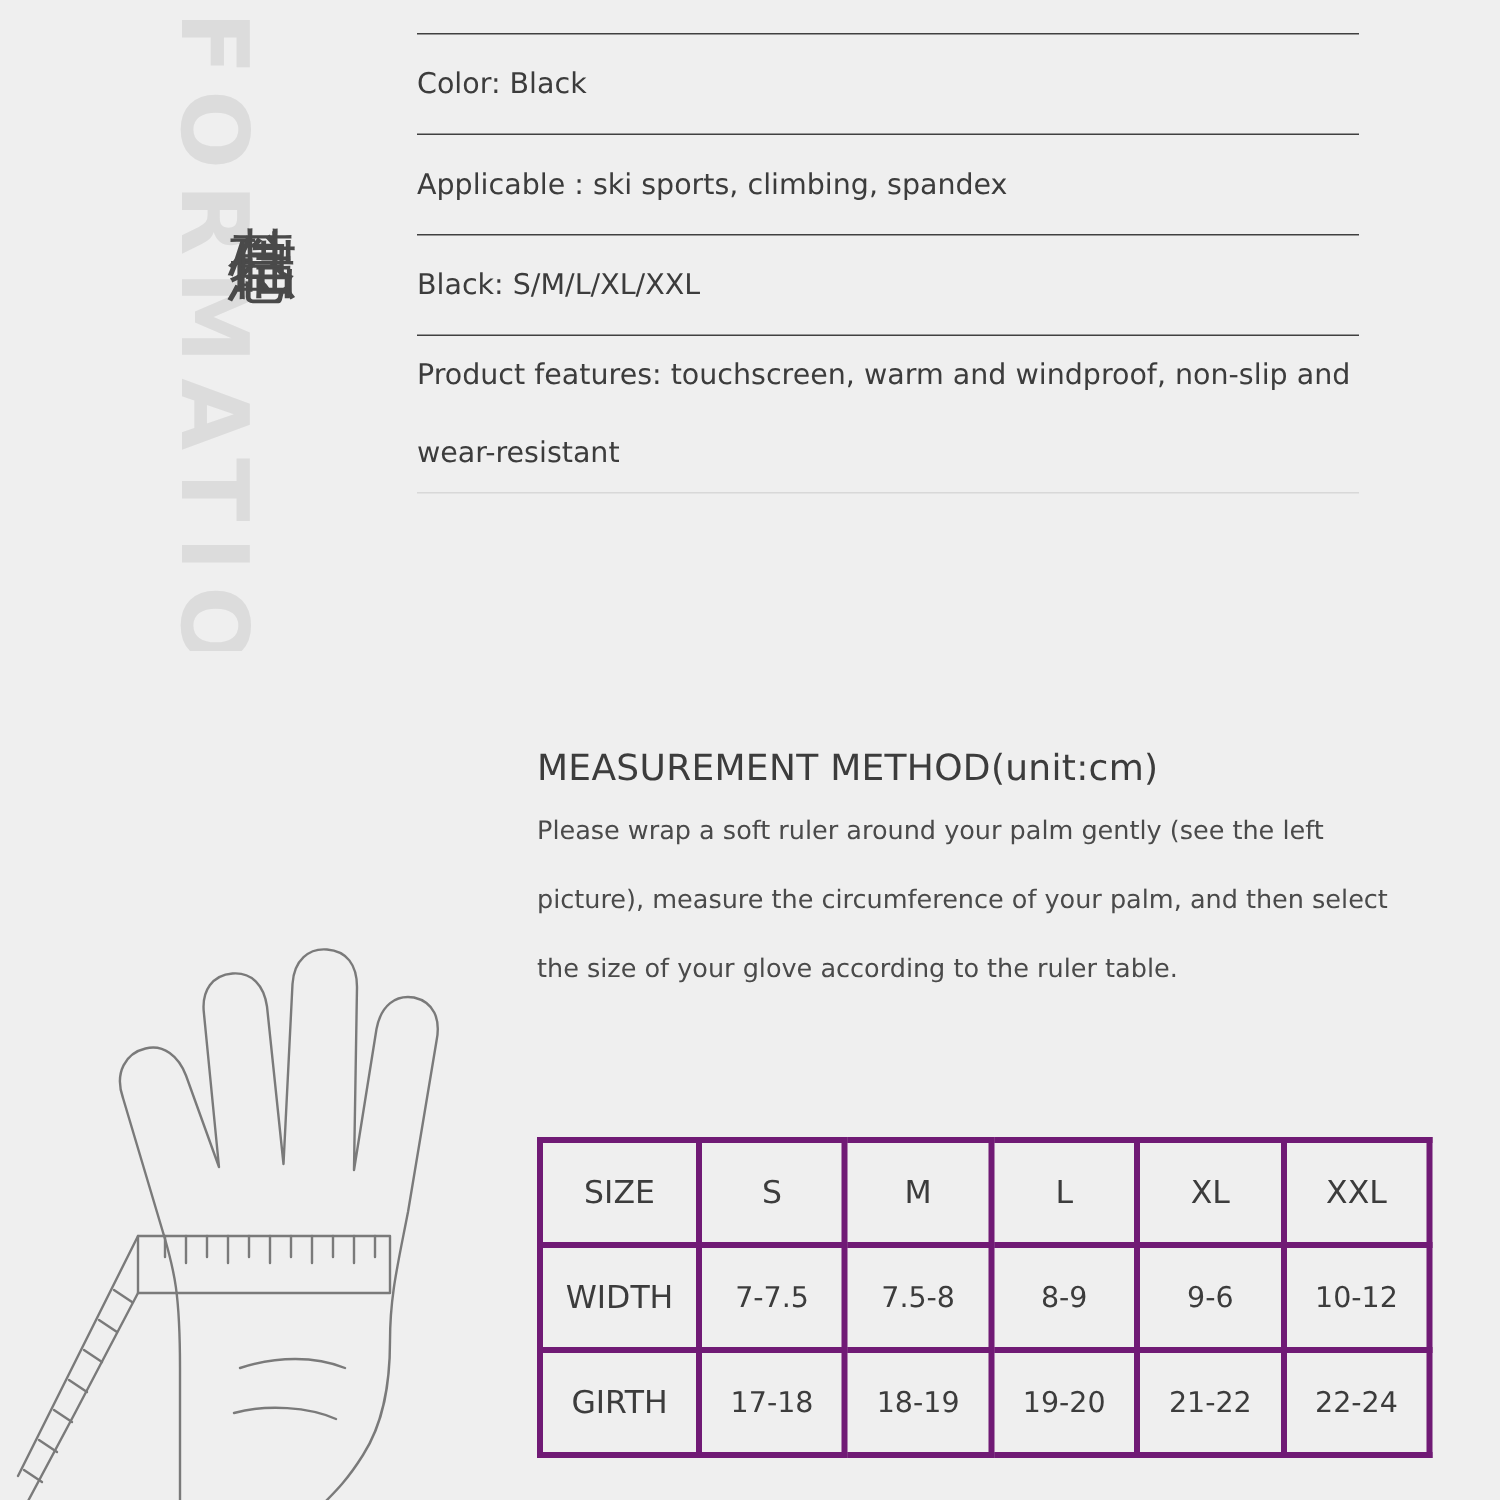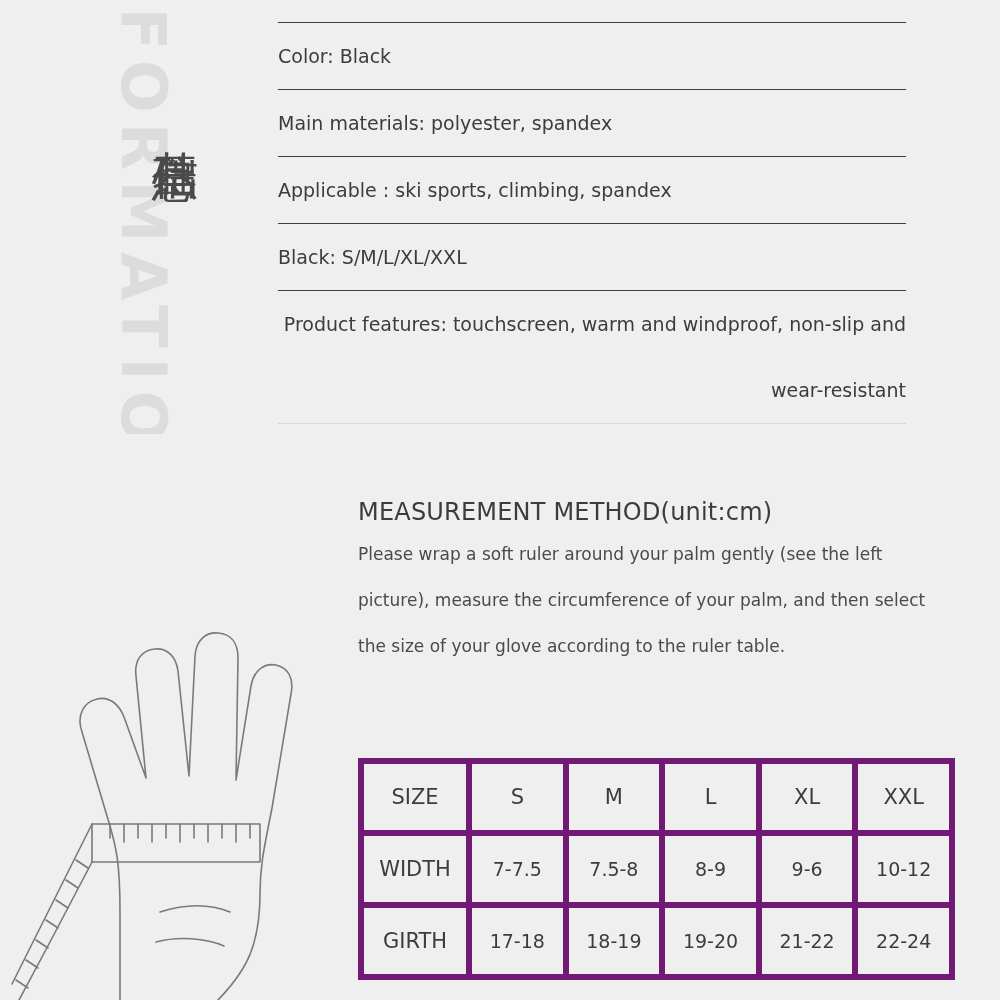--- a/index.html
+++ b/index.html
@@ -71,23 +71,22 @@
     border-top: 1px solid #404040;
     font-size: 19px;
     color: #3c3c3c;
     height: 66px;
     line-height: 66px;
     white-space: nowrap;
     font-family: "DejaVu Sans", sans-serif;
   }
   .info-row.wrap {
     height: auto;
-    line-height: 66px;
+    line-height: 52px;
     white-space: normal;
-    text-align: right;
   }
   .info-row.last {
     border-bottom: 1px solid #d8d8d8;
   }
 
   
   .measure {
     position: absolute;
     left: 358px;
     top: 498px;
@@ -108,21 +107,21 @@
   
   .size-table {
     position: absolute;
     left: 358px;
     top: 758px;
     width: 597px;
     border-collapse: collapse;
     table-layout: fixed;
   }
   .size-table td {
-    border: 6px solid #701a75;
+    border: 4px solid #701a75;
     text-align: center;
     height: 64px;
     color: #3c3c3c;
     font-size: 19px;
   }
   .size-table td.head-col {
     font-size: 21px;
     width: 100px;
   }
   .size-table tr.head-row td {
@@ -144,21 +143,20 @@
 <div class="page">
 
   <div class="watermark">
     <div class="wm-text">INFORMATION</div>
   </div>
 
   <div class="cjk-title">基础信息</div>
 
   <div class="info-list">
     <div class="info-row">Color: Black</div>
-    <div class="info-row">Main materials: polyester, spandex</div>
     <div class="info-row">Applicable : ski sports, climbing, spandex</div>
     <div class="info-row">Black: S/M/L/XL/XXL</div>
     <div class="info-row wrap last">Product features:  touchscreen, warm and windproof, non-slip and wear-resistant</div>
   </div>
 
   <div class="measure">
     <div class="measure-title">MEASUREMENT METHOD(unit:cm)</div>
     <div class="measure-desc">Please wrap a soft ruler around your palm gently (see the left picture), measure the circumference of your palm, and then select the size of your glove according to the ruler table.</div>
   </div>
 

